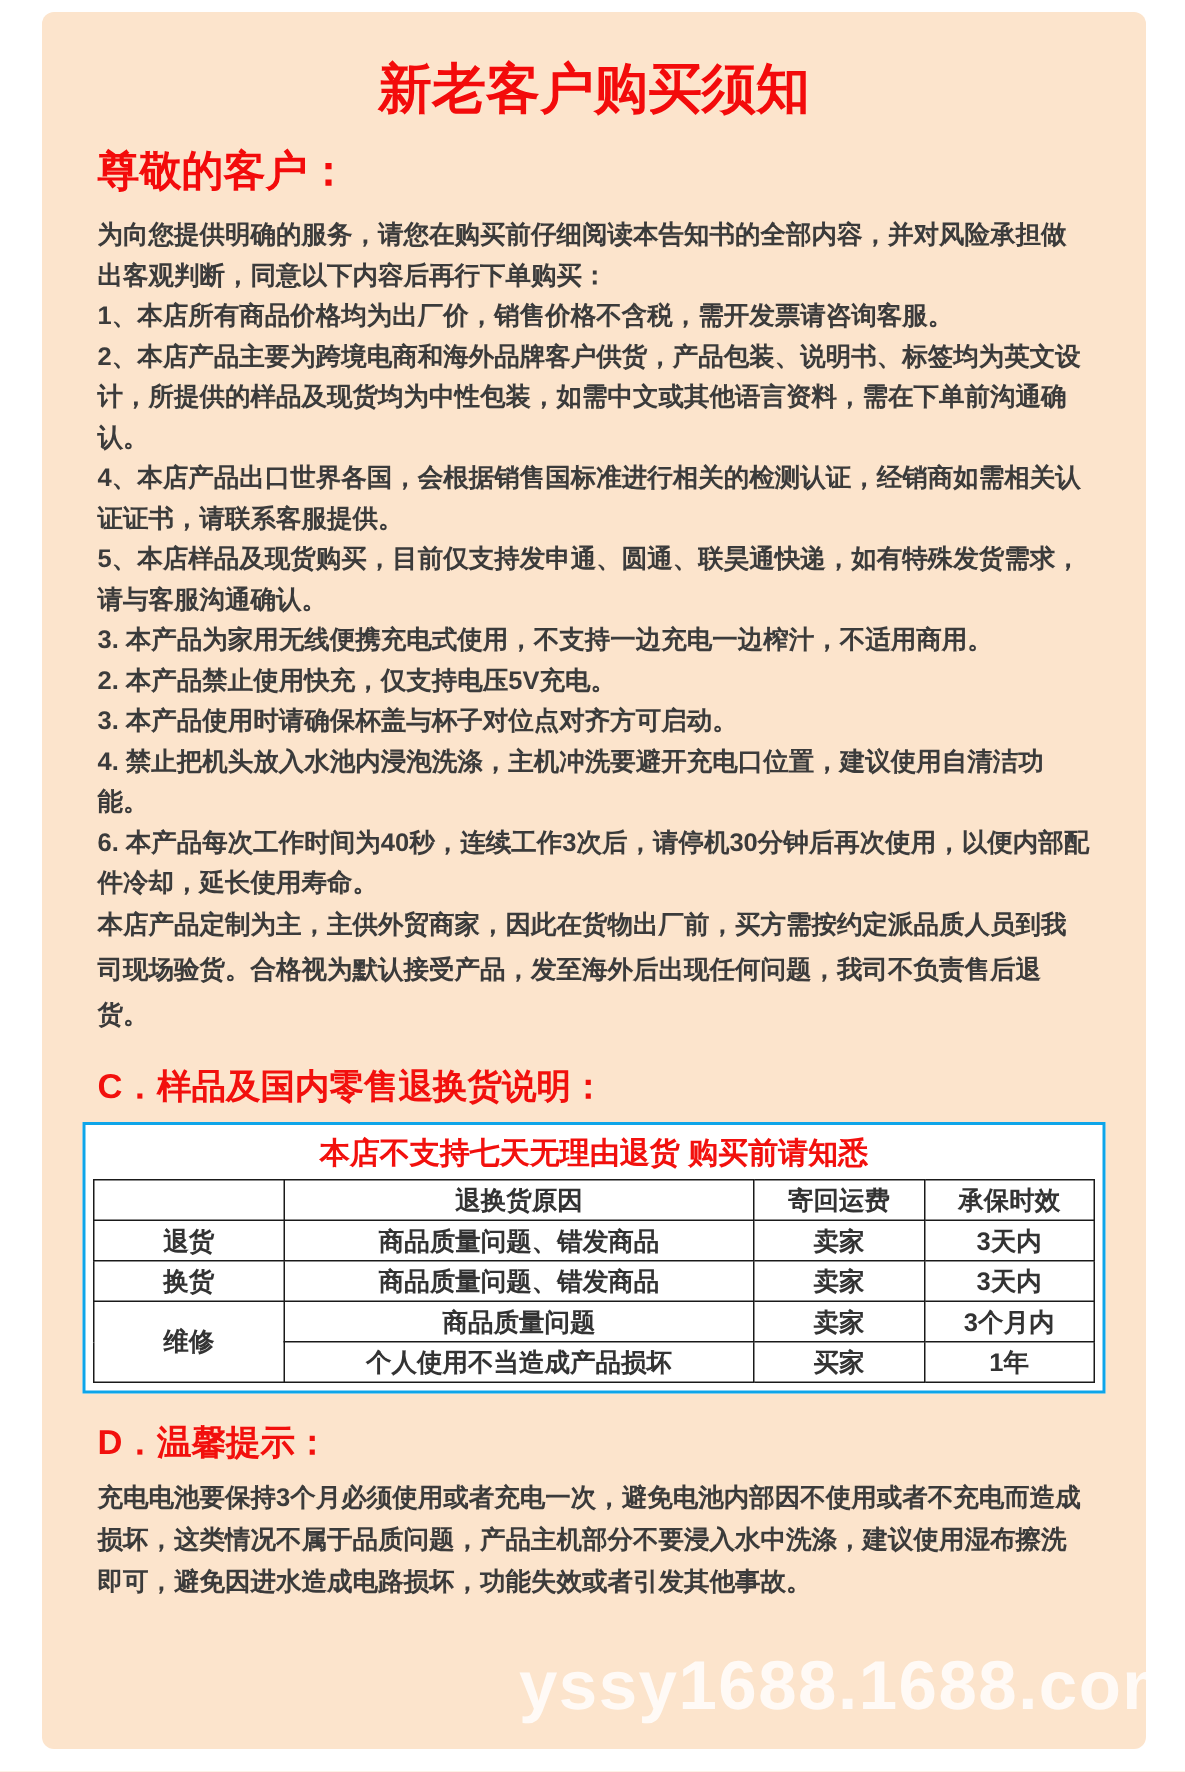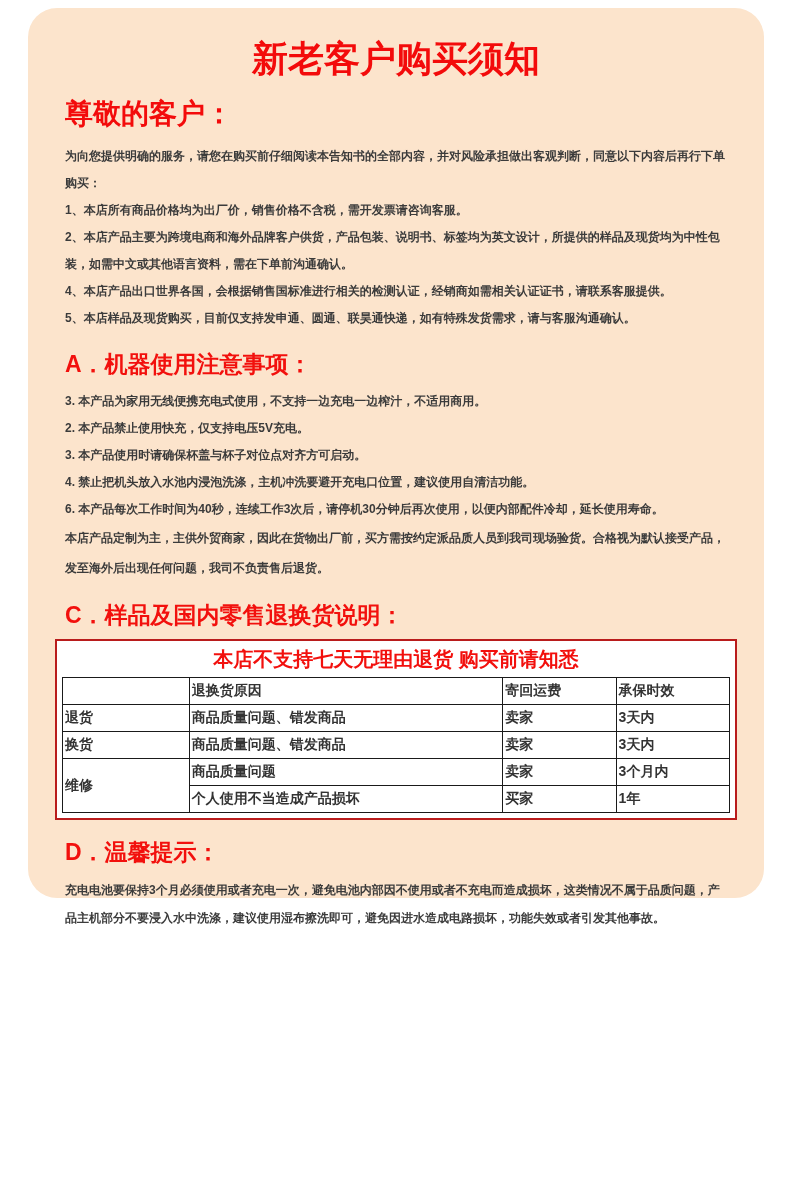--- a/index.html
+++ b/index.html
@@ -2,55 +2,55 @@
 <html><head>
 <meta charset="utf-8">
 <style>
   html,body{margin:0;padding:0;}
   body{
     width:790px;height:1181px;position:relative;overflow:hidden;
     background:#ffffff;
     font-family:"Liberation Sans","DejaVu Sans",sans-serif;
   }
   .card{
-    position:absolute;left:28px;top:8px;width:736px;height:890px;
-    background:#fce4cc;border-radius:29px;box-sizing:border-box;
+    position:absolute;left:28px;top:8px;width:736px;height:1158px;
+    background:#fce4cc;border-radius:8px;box-sizing:border-box;
     padding:26px 37px 0 37px;
   }
   .title{
     margin:4px 0 16px 0;text-align:center;
     font-size:36px;line-height:1.15;font-weight:bold;color:#f30b0b;
   }
   .salutation{
     margin:0 0 10px 0;font-size:28px;font-weight:bold;color:#f30b0b;
   }
   .body{
-    margin:0;font-size:12px;line-height:27px;font-weight:600;color:#3b3b3b;
+    margin:0;font-size:17px;line-height:27px;font-weight:600;color:#3b3b3b;
   }
   .loose{line-height:30px;}
   .dbody{line-height:28px;}
   .sec-heading{
     margin:17px 0 8px 0;font-size:23px;font-weight:bold;color:#f2100d;
   }
   .table-box{
     margin:4px -10px 0 -10px;background:#ffffff;
-    border:2px solid #b91c1c;box-sizing:border-box;
+    border:2px solid #0ea5e9;box-sizing:border-box;
     padding:0 5px 5px 5px;
   }
   .table-notice{
     height:36px;display:flex;align-items:center;justify-content:center;
     font-size:20px;font-weight:bold;color:#f2100d;
   }
   table.policy{
     width:100%;border-collapse:collapse;table-layout:fixed;
   }
   table.policy td,table.policy th{
     border:1.5px solid #1a1a1a;height:24px;padding:1px 2px;
-    text-align:left;vertical-align:middle;
-    font-size:14px;font-weight:600;color:#333333;
+    text-align:center;vertical-align:middle;
+    font-size:17px;font-weight:600;color:#333333;
   }
   table.policy th{font-weight:600;}
   td.red,th.red{color:#f2100d;font-weight:bold;}
   .watermark{
     position:absolute;left:346px;top:1096px;width:460px;
     font-size:46px;font-weight:600;letter-spacing:1px;
     color:rgba(255,255,255,0.82);white-space:nowrap;z-index:5;
   }
 </style>
 </head>
@@ -63,21 +63,20 @@
   <h2 class="salutation">尊敬的客户：</h2>
 
   <div>
     <p class="body">为向您提供明确的服务，请您在购买前仔细阅读本告知书的全部内容，并对风险承担做出客观判断，同意以下内容后再行下单购买：</p>
     <p class="body">1、本店所有商品价格均为出厂价，销售价格不含税，需开发票请咨询客服。</p>
     <p class="body">2、本店产品主要为跨境电商和海外品牌客户供货，产品包装、说明书、标签均为英文设计，所提供的样品及现货均为中性包装，如需中文或其他语言资料，需在下单前沟通确认。</p>
     <p class="body">4、本店产品出口世界各国，会根据销售国标准进行相关的检测认证，经销商如需相关认证证书，请联系客服提供。</p>
     <p class="body">5、本店样品及现货购买，目前仅支持发申通、圆通、联昊通快递，如有特殊发货需求，请与客服沟通确认。</p>
   </div>
 
-  <h2 class="sec-heading">A．机器使用注意事项：</h2>
   <div>
     <p class="body">3. 本产品为家用无线便携充电式使用，不支持一边充电一边榨汁，不适用商用。</p>
     <p class="body">2. 本产品禁止使用快充，仅支持电压5V充电。</p>
     <p class="body">3. 本产品使用时请确保杯盖与杯子对位点对齐方可启动。</p>
     <p class="body">4. 禁止把机头放入水池内浸泡洗涤，主机冲洗要避开充电口位置，建议使用自清洁功能。</p>
     <p class="body">6. 本产品每次工作时间为40秒，连续工作3次后，请停机30分钟后再次使用，以便内部配件冷却，延长使用寿命。</p>
   </div>
 
   <p class="body loose">本店产品定制为主，主供外贸商家，因此在货物出厂前，买方需按约定派品质人员到我司现场验货。合格视为默认接受产品，发至海外后出现任何问题，我司不负责售后退货。</p>
 

